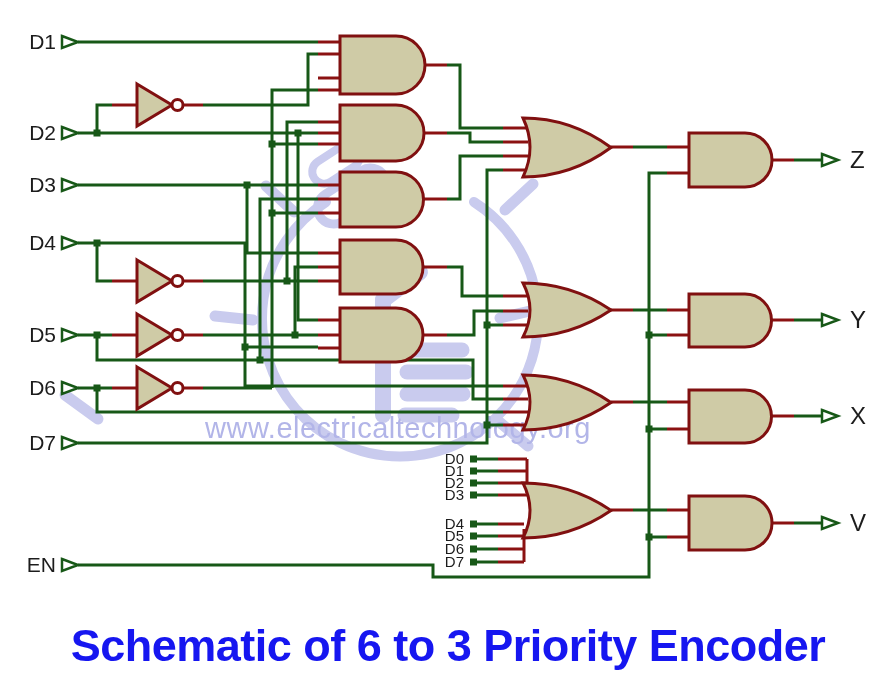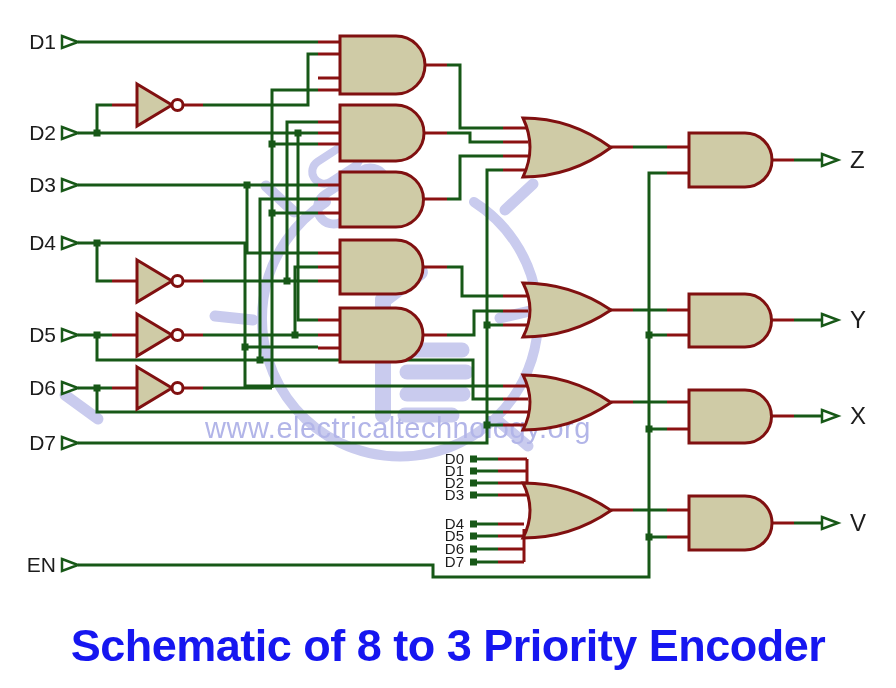--- a/index.html
+++ b/index.html
@@ -235,14 +235,14 @@
           <text x="850" y="168" text-anchor="start" font-size="24" fill="#1c1c1c">Z</text>
           <polygon points="822,314 838,320 822,326" fill="#ffffff" stroke="#175817" stroke-width="2.5"></polygon>
           <text x="850" y="328" text-anchor="start" font-size="24" fill="#1c1c1c">Y</text>
           <polygon points="822,410 838,416 822,422" fill="#ffffff" stroke="#175817" stroke-width="2.5"></polygon>
           <text x="850" y="424" text-anchor="start" font-size="24" fill="#1c1c1c">X</text>
           <polygon points="822,517 838,523 822,529" fill="#ffffff" stroke="#175817" stroke-width="2.5"></polygon>
           <text x="850" y="531" text-anchor="start" font-size="24" fill="#1c1c1c">V</text>
         </g>
       </g>
   </svg>
-  <div class="page-title" style="color: rgb(22, 22, 240);">Schematic of 8 to 3 Priority Encoder</div>
+  <div class="page-title" style="color: rgb(22, 22, 240);">Schematic of 6 to 3 Priority Encoder</div>
 </div>
 
 </body></html>

